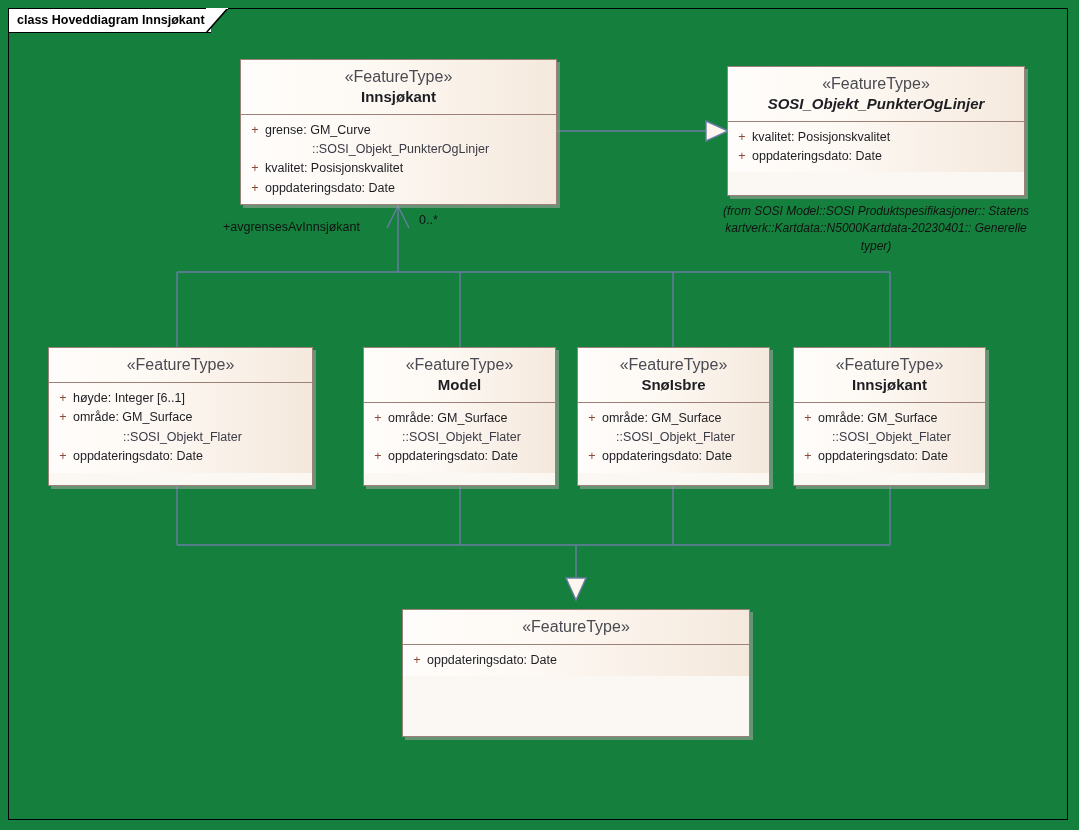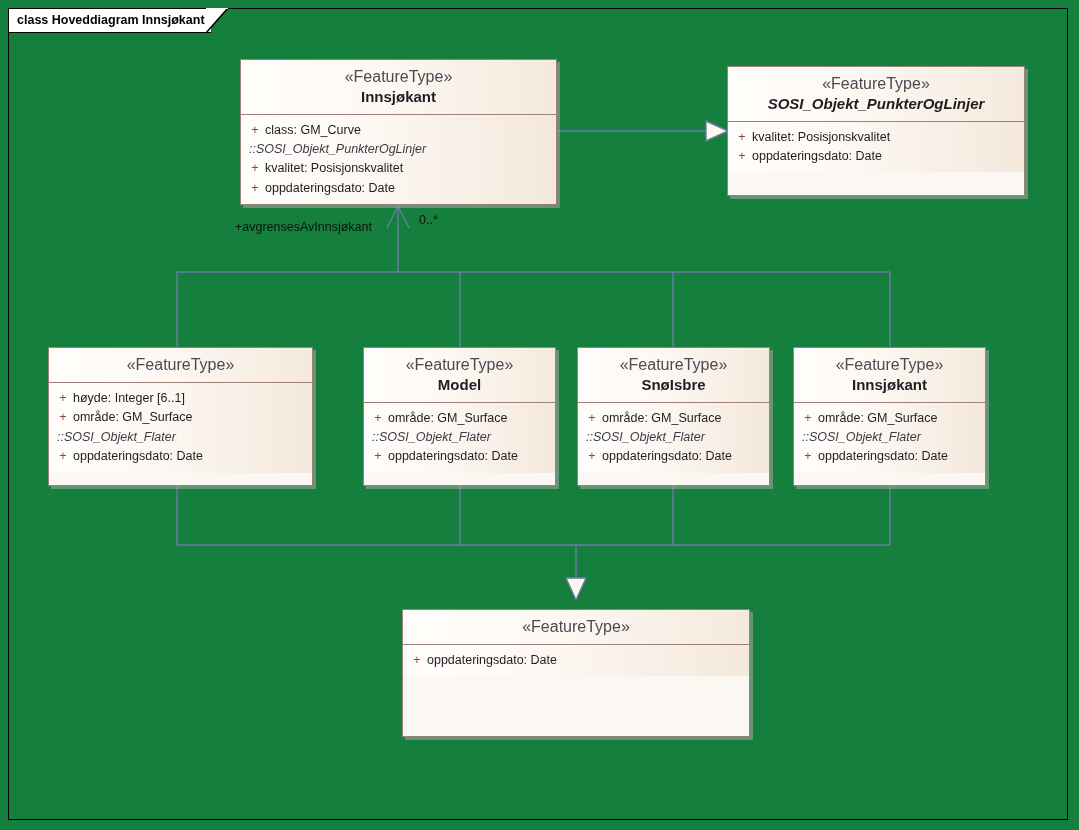--- a/index.html
+++ b/index.html
@@ -103,25 +103,25 @@
   }
   .attr-vis {
     width: 20px;
     flex: 0 0 20px;
     text-align: center;
     color: #8a4a3a;
   }
   .attr-text { color: #1d1d22; }
   .inherit-from {
     font-size: 12.5px;
-    font-style: italic;
     color: #3b3b46;
     line-height: 1.55;
     padding-left: 4px;
     white-space: nowrap;
+    text-align: center;
   }
 
   
   .from-caption {
     position: absolute;
     font-size: 12px;
     font-style: italic;
     color: #111;
     text-align: center;
     line-height: 1.45;
@@ -194,21 +194,21 @@
   </svg>
 
   <div class="uml" style="left:240px; top:59px; width:317px; height:146px;">
     <div class="uml-head">
       <div class="stereo">«FeatureType»</div>
       <div class="cls-name">Innsjøkant</div>
     </div>
     <div class="uml-body">
       <div class="attr">
         <span class="attr-vis">+</span>
-        <span class="attr-text">class: GM_Curve</span>
+        <span class="attr-text">grense: GM_Curve</span>
       </div>
       <div class="inherit-from">::SOSI_Objekt_PunkterOgLinjer</div>
       <div class="attr">
         <span class="attr-vis">+</span>
         <span class="attr-text">kvalitet: Posisjonskvalitet</span>
       </div>
       <div class="attr">
         <span class="attr-vis">+</span>
         <span class="attr-text">oppdateringsdato: Date</span>
       </div>
@@ -224,22 +224,23 @@
       <div class="attr">
         <span class="attr-vis">+</span>
         <span class="attr-text">kvalitet: Posisjonskvalitet</span>
       </div>
       <div class="attr">
         <span class="attr-vis">+</span>
         <span class="attr-text">oppdateringsdato: Date</span>
       </div>
     </div>
   </div>
-
-  <div class="conn-label" style="left:235px; top:220px;">+avgrensesAvInnsjøkant</div>
+  <div class="from-caption" style="left:715px; top:203px; width:322px;">(from SOSI Model::SOSI Produktspesifikasjoner:: Statens kartverk::Kartdata::N5000Kartdata-20230401:: Generelle typer)</div>
+
+  <div class="conn-label" style="left:223px; top:220px;">+avgrensesAvInnsjøkant</div>
   <div class="conn-label" style="left:419px; top:213px;">0..*</div>
 
   <div class="uml" style="left:48px; top:347px; width:265px; height:139px;">
     <div class="uml-head">
       <div class="stereo">«FeatureType»</div>
     </div>
     <div class="uml-body">
       <div class="attr">
         <span class="attr-vis">+</span>
         <span class="attr-text">høyde: Integer [6..1]</span>

